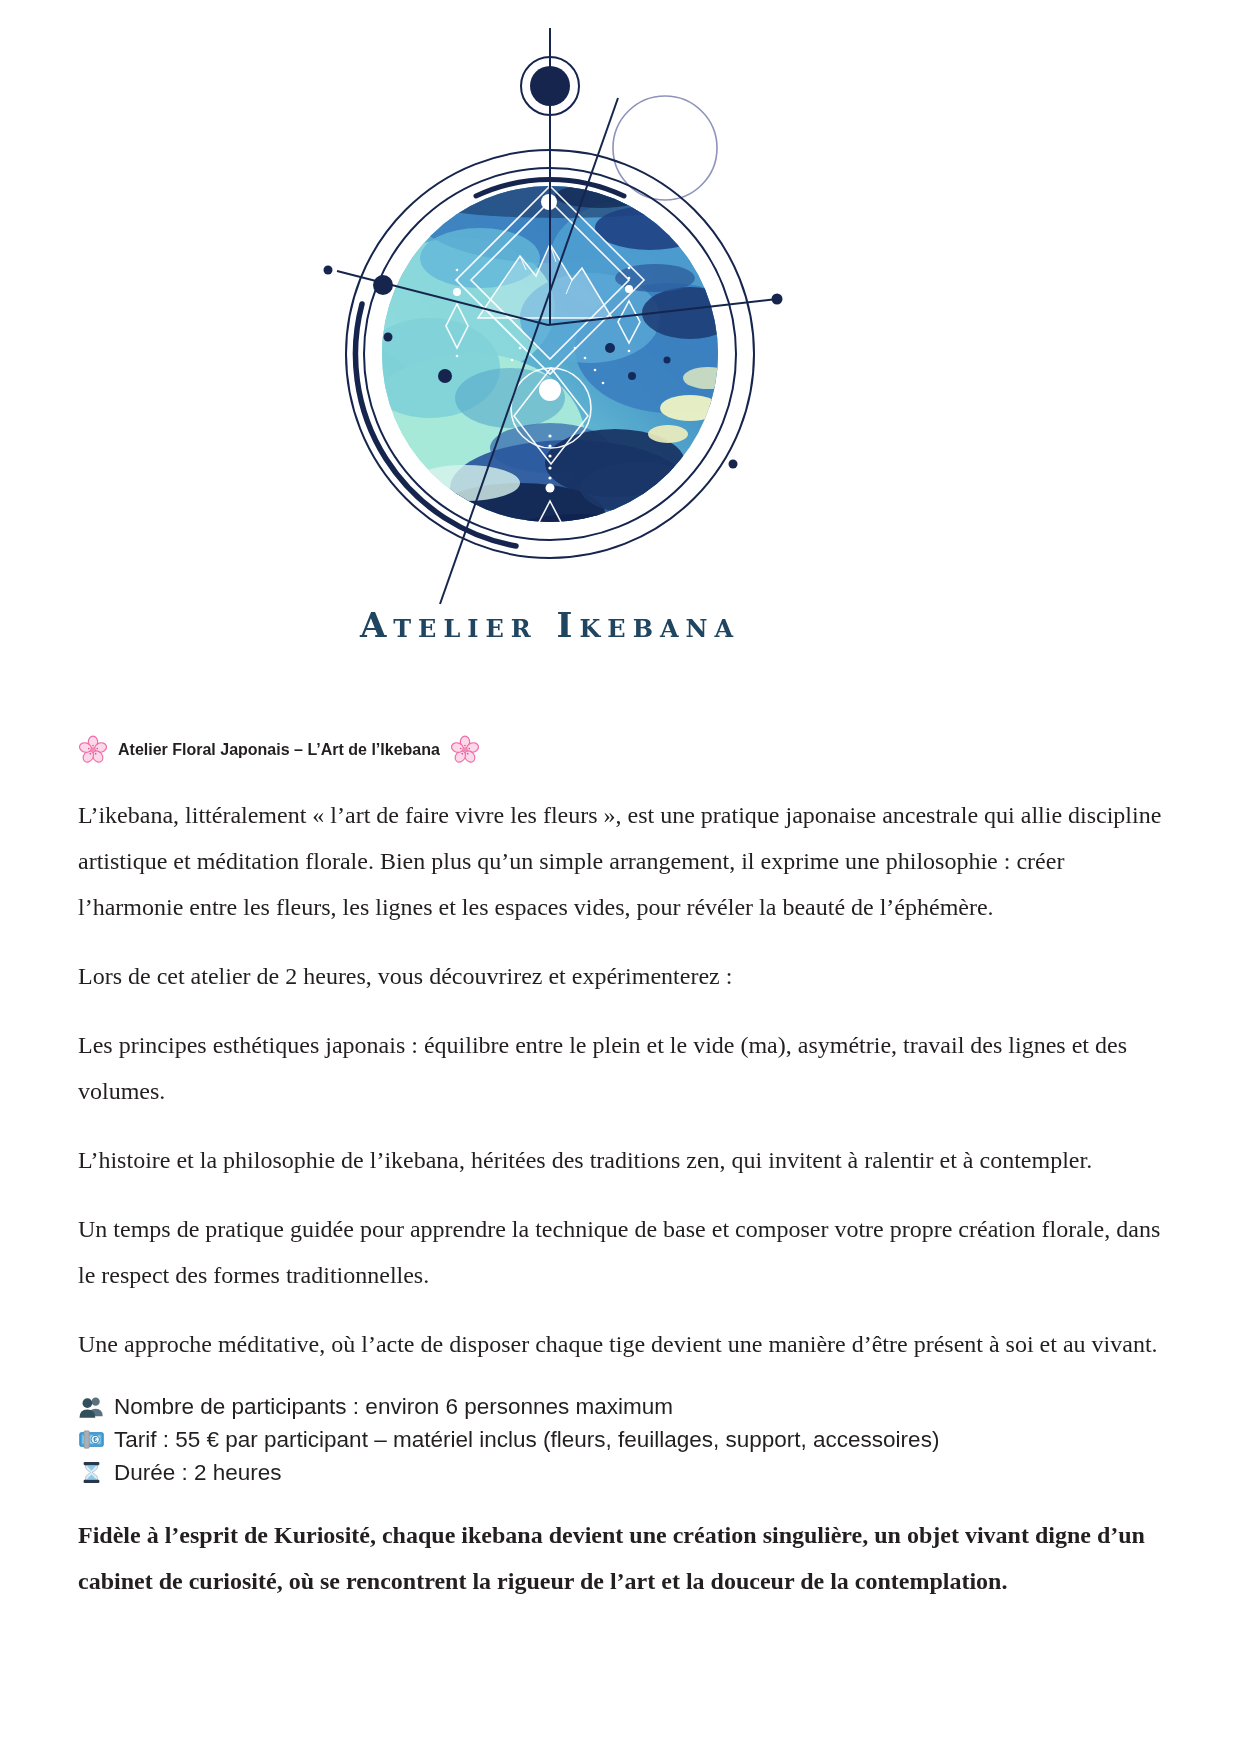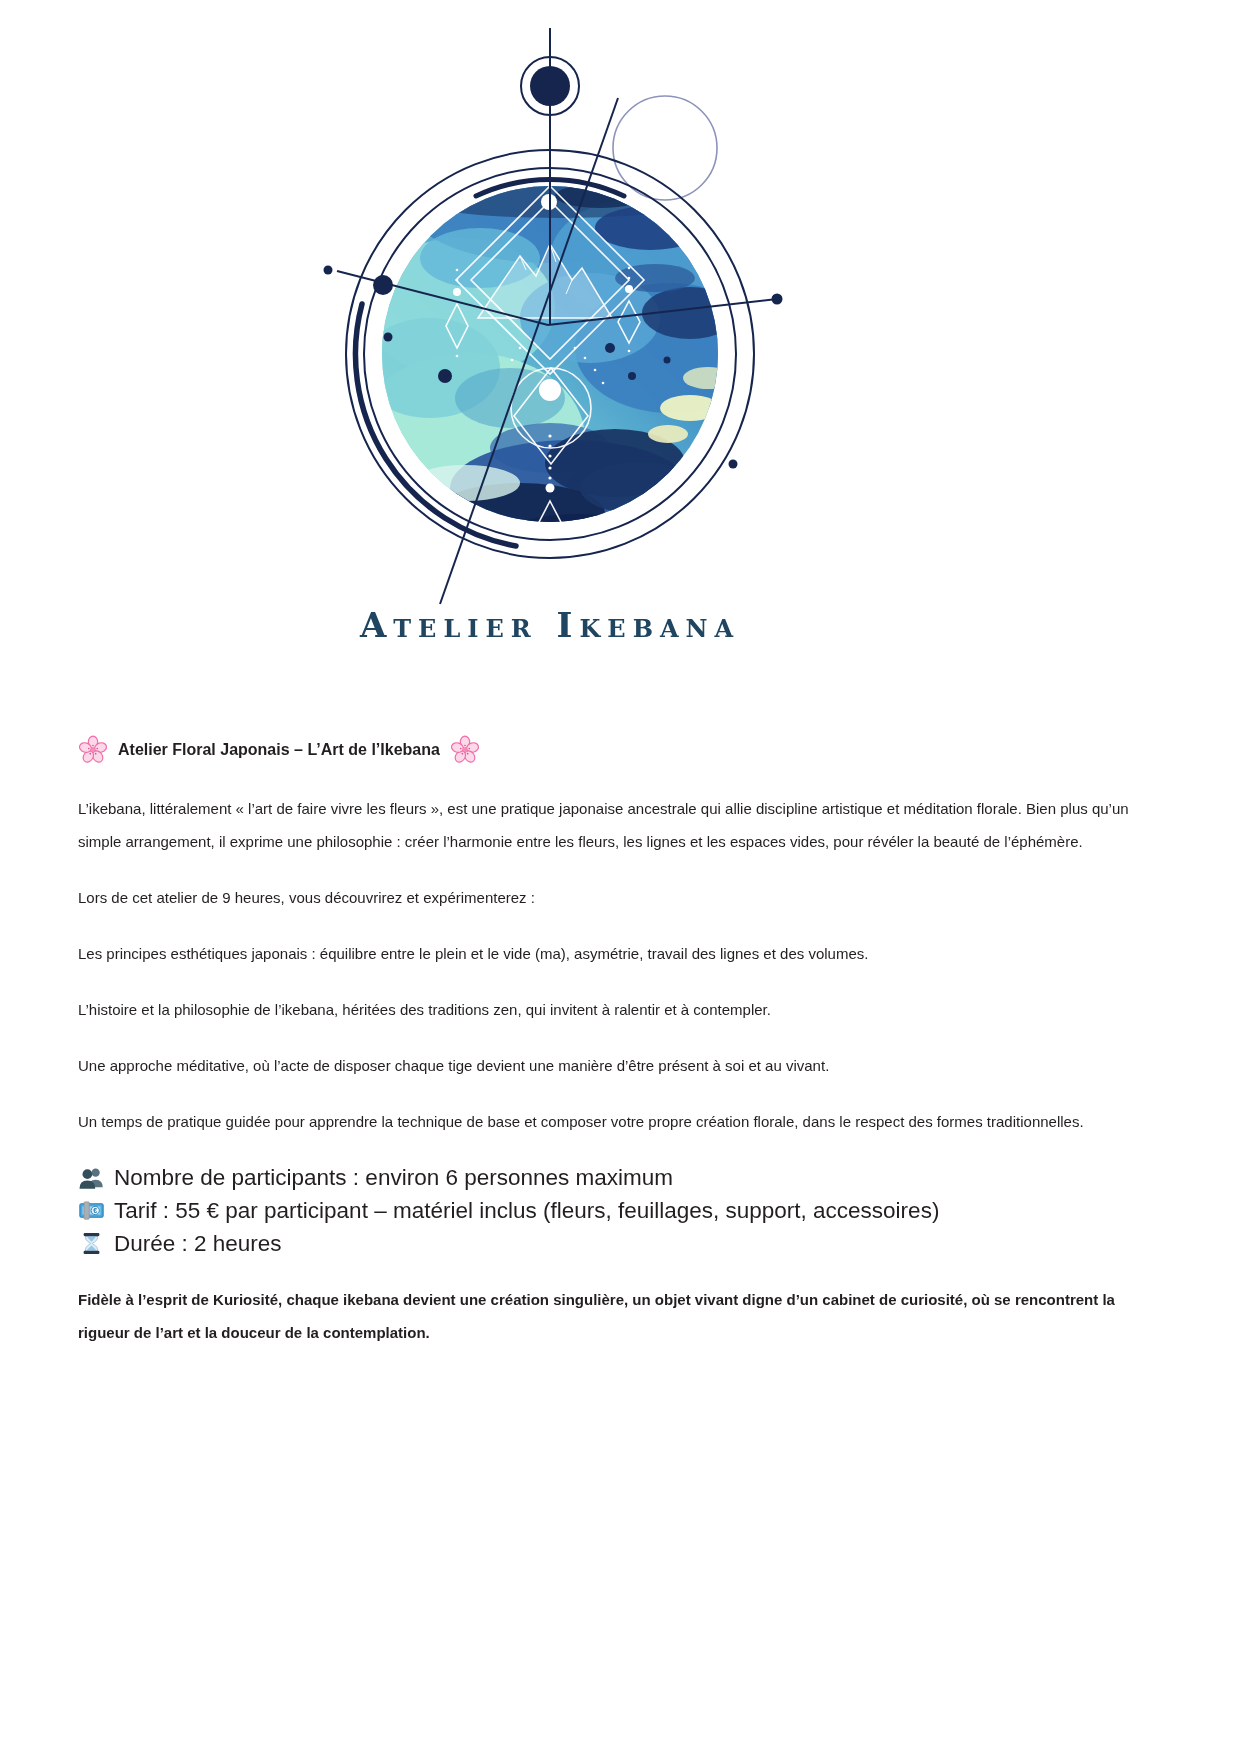--- a/index.html
+++ b/index.html
@@ -13,21 +13,21 @@
   .logo-caption{
     position:absolute;left:0;top:597px;width:660px;text-align:center;
     font-family:"DejaVu Serif", serif;font-variant:small-caps;font-weight:600;
     font-size:34px;letter-spacing:7px;color:#1f4560;
   }
   
   .content{position:absolute;left:78px;top:733px;width:1090px;}
   .title-row{display:flex;align-items:center;gap:10px;margin:0 0 25px 0;}
   .title-row .blossom{flex:0 0 auto;}
   .doc-title{font-size:16px;font-weight:bold;line-height:34px;}
-  .content p{font-size:15px;line-height:33px;margin:0 0 23px 0;}
+  .content p{font-size:24px;line-height:46px;margin:0 0 23px 0;font-family:Liberation Serif, serif;}
   .details{margin:0 0 23px 0;}
   .detail-row{display:flex;align-items:center;gap:9px;font-size:22.5px;line-height:33px;}
   .detail-row .d-icon{flex:0 0 auto;}
   p.closing{font-weight:bold;margin-bottom:3px;}
 </style>
 </head>
 <body>
 
 <div class="page">
 
@@ -181,25 +181,25 @@
           <circle cx="18" cy="12.6" r="1"></circle>
             <circle cx="23.1" cy="16.3" r="1"></circle>
           <circle cx="21.2" cy="22.4" r="1"></circle>
             <circle cx="14.8" cy="22.4" r="1"></circle>
           <circle cx="12.9" cy="16.3" r="1"></circle>
         </g>
       </svg>
     </div>
 
     <p>L’ikebana, littéralement « l’art de faire vivre les fleurs », est une pratique japonaise ancestrale qui allie discipline artistique et méditation florale. Bien plus qu’un simple arrangement, il exprime une philosophie : créer l’harmonie entre les fleurs, les lignes et les espaces vides, pour révéler la beauté de l’éphémère.</p>
-    <p>Lors de cet atelier de 9 heures, vous découvrirez et expérimenterez :</p>
+    <p>Lors de cet atelier de 2 heures, vous découvrirez et expérimenterez :</p>
     <p>Les principes esthétiques japonais : équilibre entre le plein et le vide (ma), asymétrie, travail des lignes et des volumes.</p>
     <p>L’histoire et la philosophie de l’ikebana, héritées des traditions zen, qui invitent à ralentir et à contempler.</p>
+    <p>Un temps de pratique guidée pour apprendre la technique de base et composer votre propre création florale, dans le respect des formes traditionnelles.</p>
     <p>Une approche méditative, où l’acte de disposer chaque tige devient une manière d’être présent à soi et au vivant.</p>
-    <p>Un temps de pratique guidée pour apprendre la technique de base et composer votre propre création florale, dans le respect des formes traditionnelles.</p>
 
     <div class="details">
 
       <div class="detail-row">
         <svg class="d-icon" width="27" height="27" viewBox="0 0 36 36">
           <circle cx="23.5" cy="11.5" r="5.5" fill="#5a7280"></circle>
           <path d="M14,31 Q14,21 23.5,21 Q33,21 33,31 Z" fill="#5a7280"></path>
           <circle cx="12.5" cy="13.5" r="6.5" fill="#344f5c"></circle>
           <path d="M2,33 Q2,22 12.5,22 Q23,22 23,33 Z" fill="#344f5c"></path>
         </svg>

